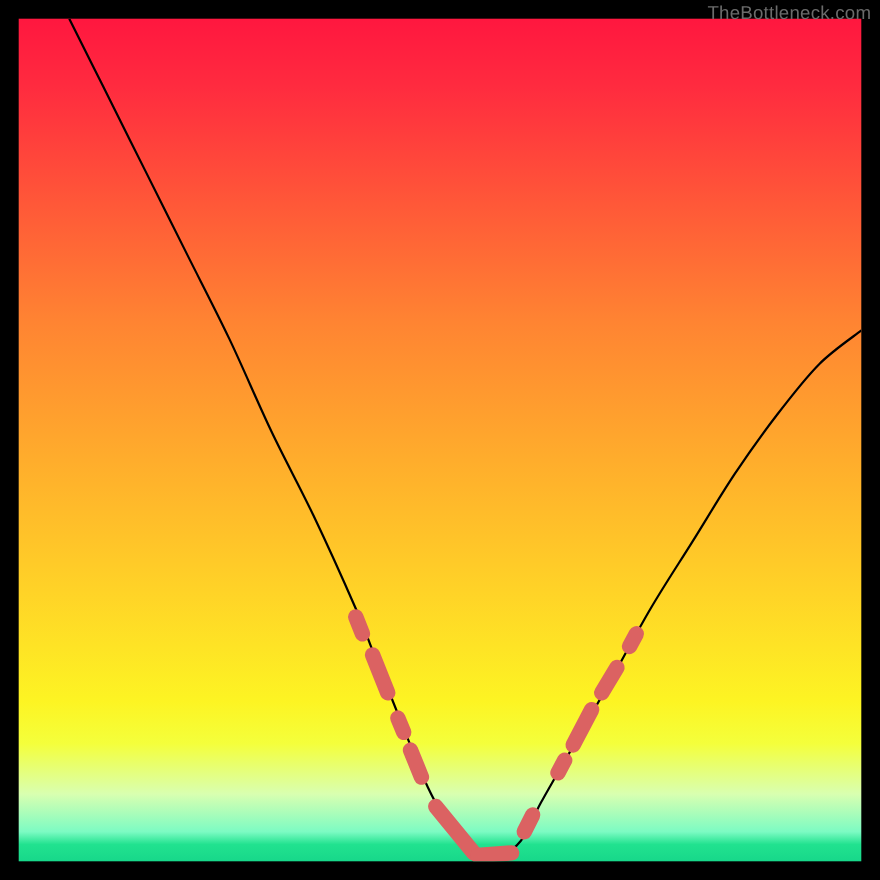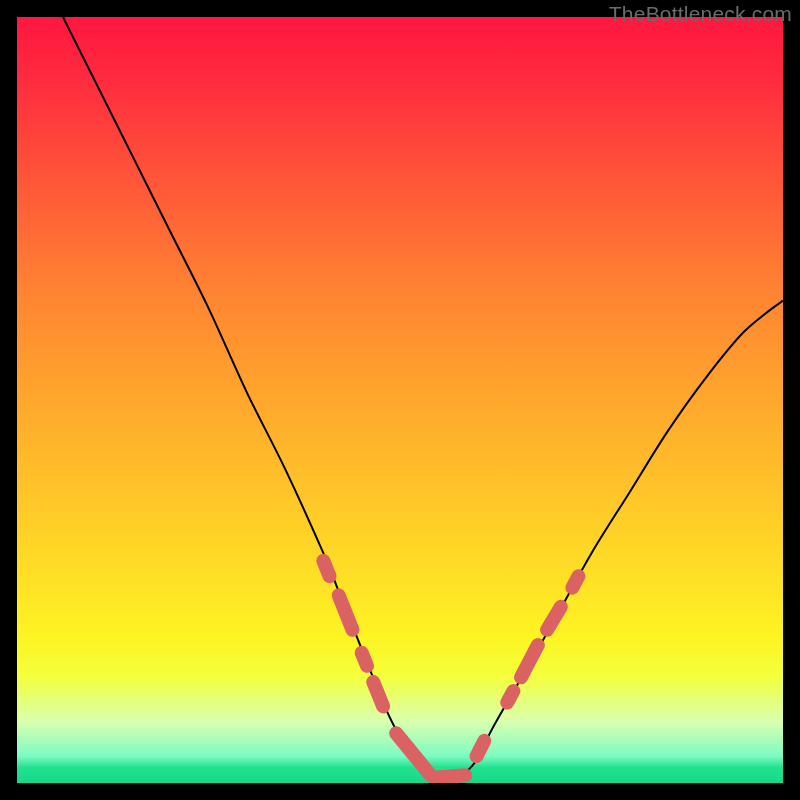--- a/index.html
+++ b/index.html
@@ -30,21 +30,21 @@
       #7cfbc3 96.5%,
       #21e28f 98%,
       #17d88a 100%
     );
   }
   .watermark {
     position: absolute;
     top: 2px;
     right: 8px;
     color: #6b6b6b;
-    font-size: 21px;
+    font-size: 17px;
     letter-spacing: 0.2px;
     z-index: 50;
   }
   svg.plot {
     position: absolute;
     left: 0;
     top: 0;
     width: 766px;
     height: 766px;
   }

